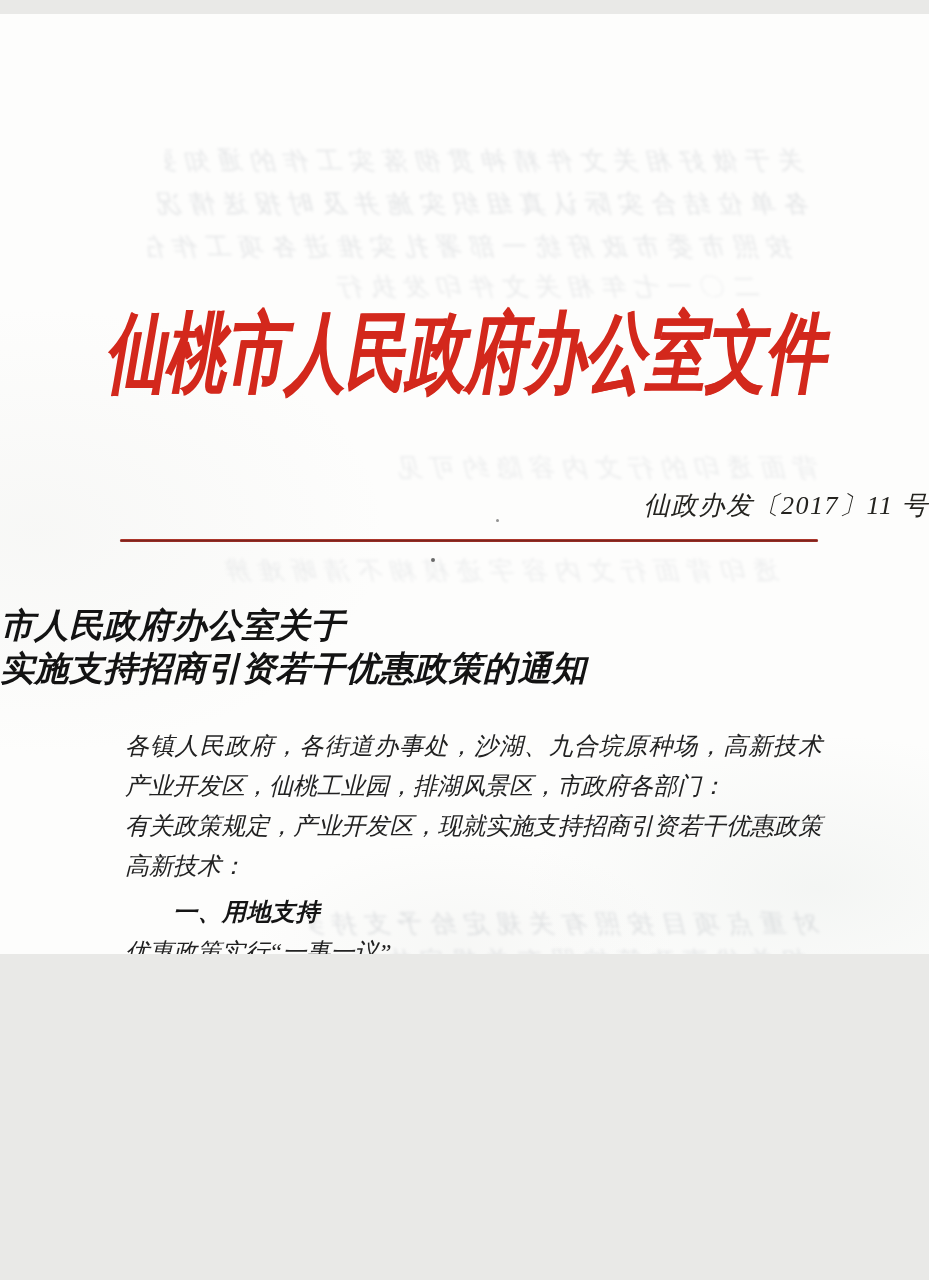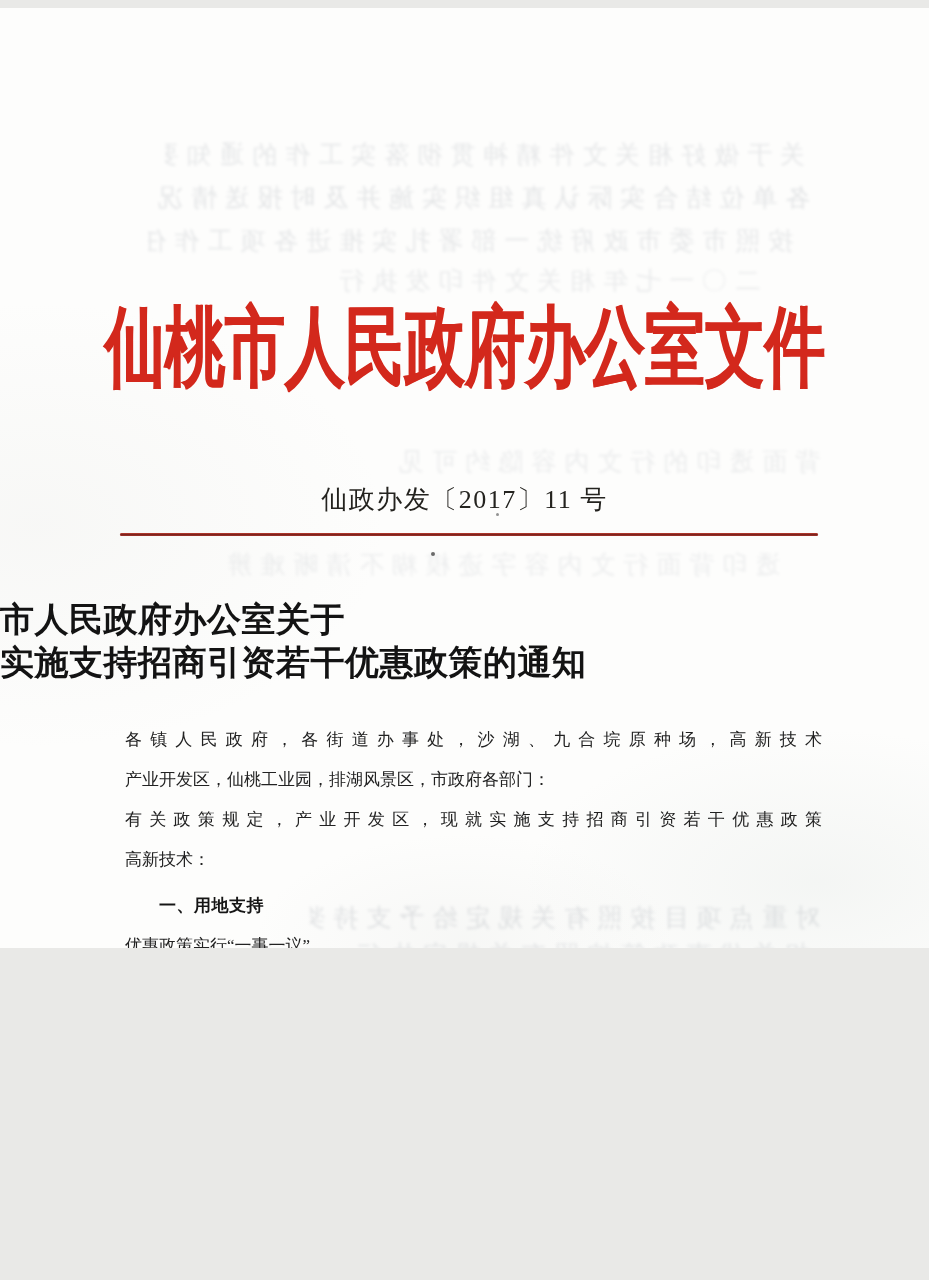--- a/index.html
+++ b/index.html
@@ -4,66 +4,67 @@
 <style>
   :root{
     --banner-red:#d3281c;
     --rule-red:#7c241e;
     --ink:#222222;
   }
   html,body{margin:0;padding:0;background:#e9e9e7;}
   .page{
     position:relative;
     width:929px;height:940px;
-    margin:8px auto;
+    margin:14px auto;
     overflow:hidden;
     background:
       radial-gradient(ellipse 420px 220px at 88% 93%, rgba(188,200,194,0.14), transparent 70%),
       radial-gradient(ellipse 500px 320px at 4% 55%, rgba(198,200,194,0.10), transparent 70%),
       radial-gradient(ellipse 300px 150px at 50% 99%, rgba(190,195,190,0.10), transparent 70%),
       #fdfdfc;
     font-family:"Liberation Serif","DejaVu Serif",serif;
     color:var(--ink);
+    font-style:italic;
   }
   .banner{
     position:absolute;top:296px;left:0;right:0;
     text-align:center;
     font-size:60px;line-height:1;
     font-weight:900;
     color:var(--banner-red);
     letter-spacing:0px;
     white-space:nowrap;
     transform:scaleY(1.46);
     transform-origin:center top;
     text-shadow:1px 0 0 currentColor;
   }
   .docnum{
     position:absolute;top:474px;left:0;right:0;
-    text-align:center;
+    text-align:right;
     font-size:26px;
     color:#24231f;
     letter-spacing:1.5px;
   }
   .rule{
     position:absolute;top:525px;left:120px;
     width:698px;height:3px;
     background:var(--rule-red);
     box-shadow:inset 0 1px 0 rgba(210,70,55,0.55), inset 0 -1px 0 rgba(190,60,48,0.40);
     border-radius:2px;
   }
   .title{
     position:absolute;top:590px;left:0;right:12px;
     font-size:34px;line-height:43px;
     font-weight:bold;
     color:#131313;
     letter-spacing:0.5px;
   }
   .body-block{
     position:absolute;top:712px;left:125px;width:697px;
-    font-size:17px;line-height:40px;
+    font-size:24px;line-height:40px;
     color:var(--ink);
   }
   .bline{text-align:justify;}
   .bline.fill{text-align-last:justify;}
   .bline.ind{text-indent:2em;}
   .bline.hd{
     font-family:"Liberation Sans","DejaVu Sans",sans-serif;
     font-weight:bold;color:#151515;
     margin-top:6px;letter-spacing:0.5px;
   }

